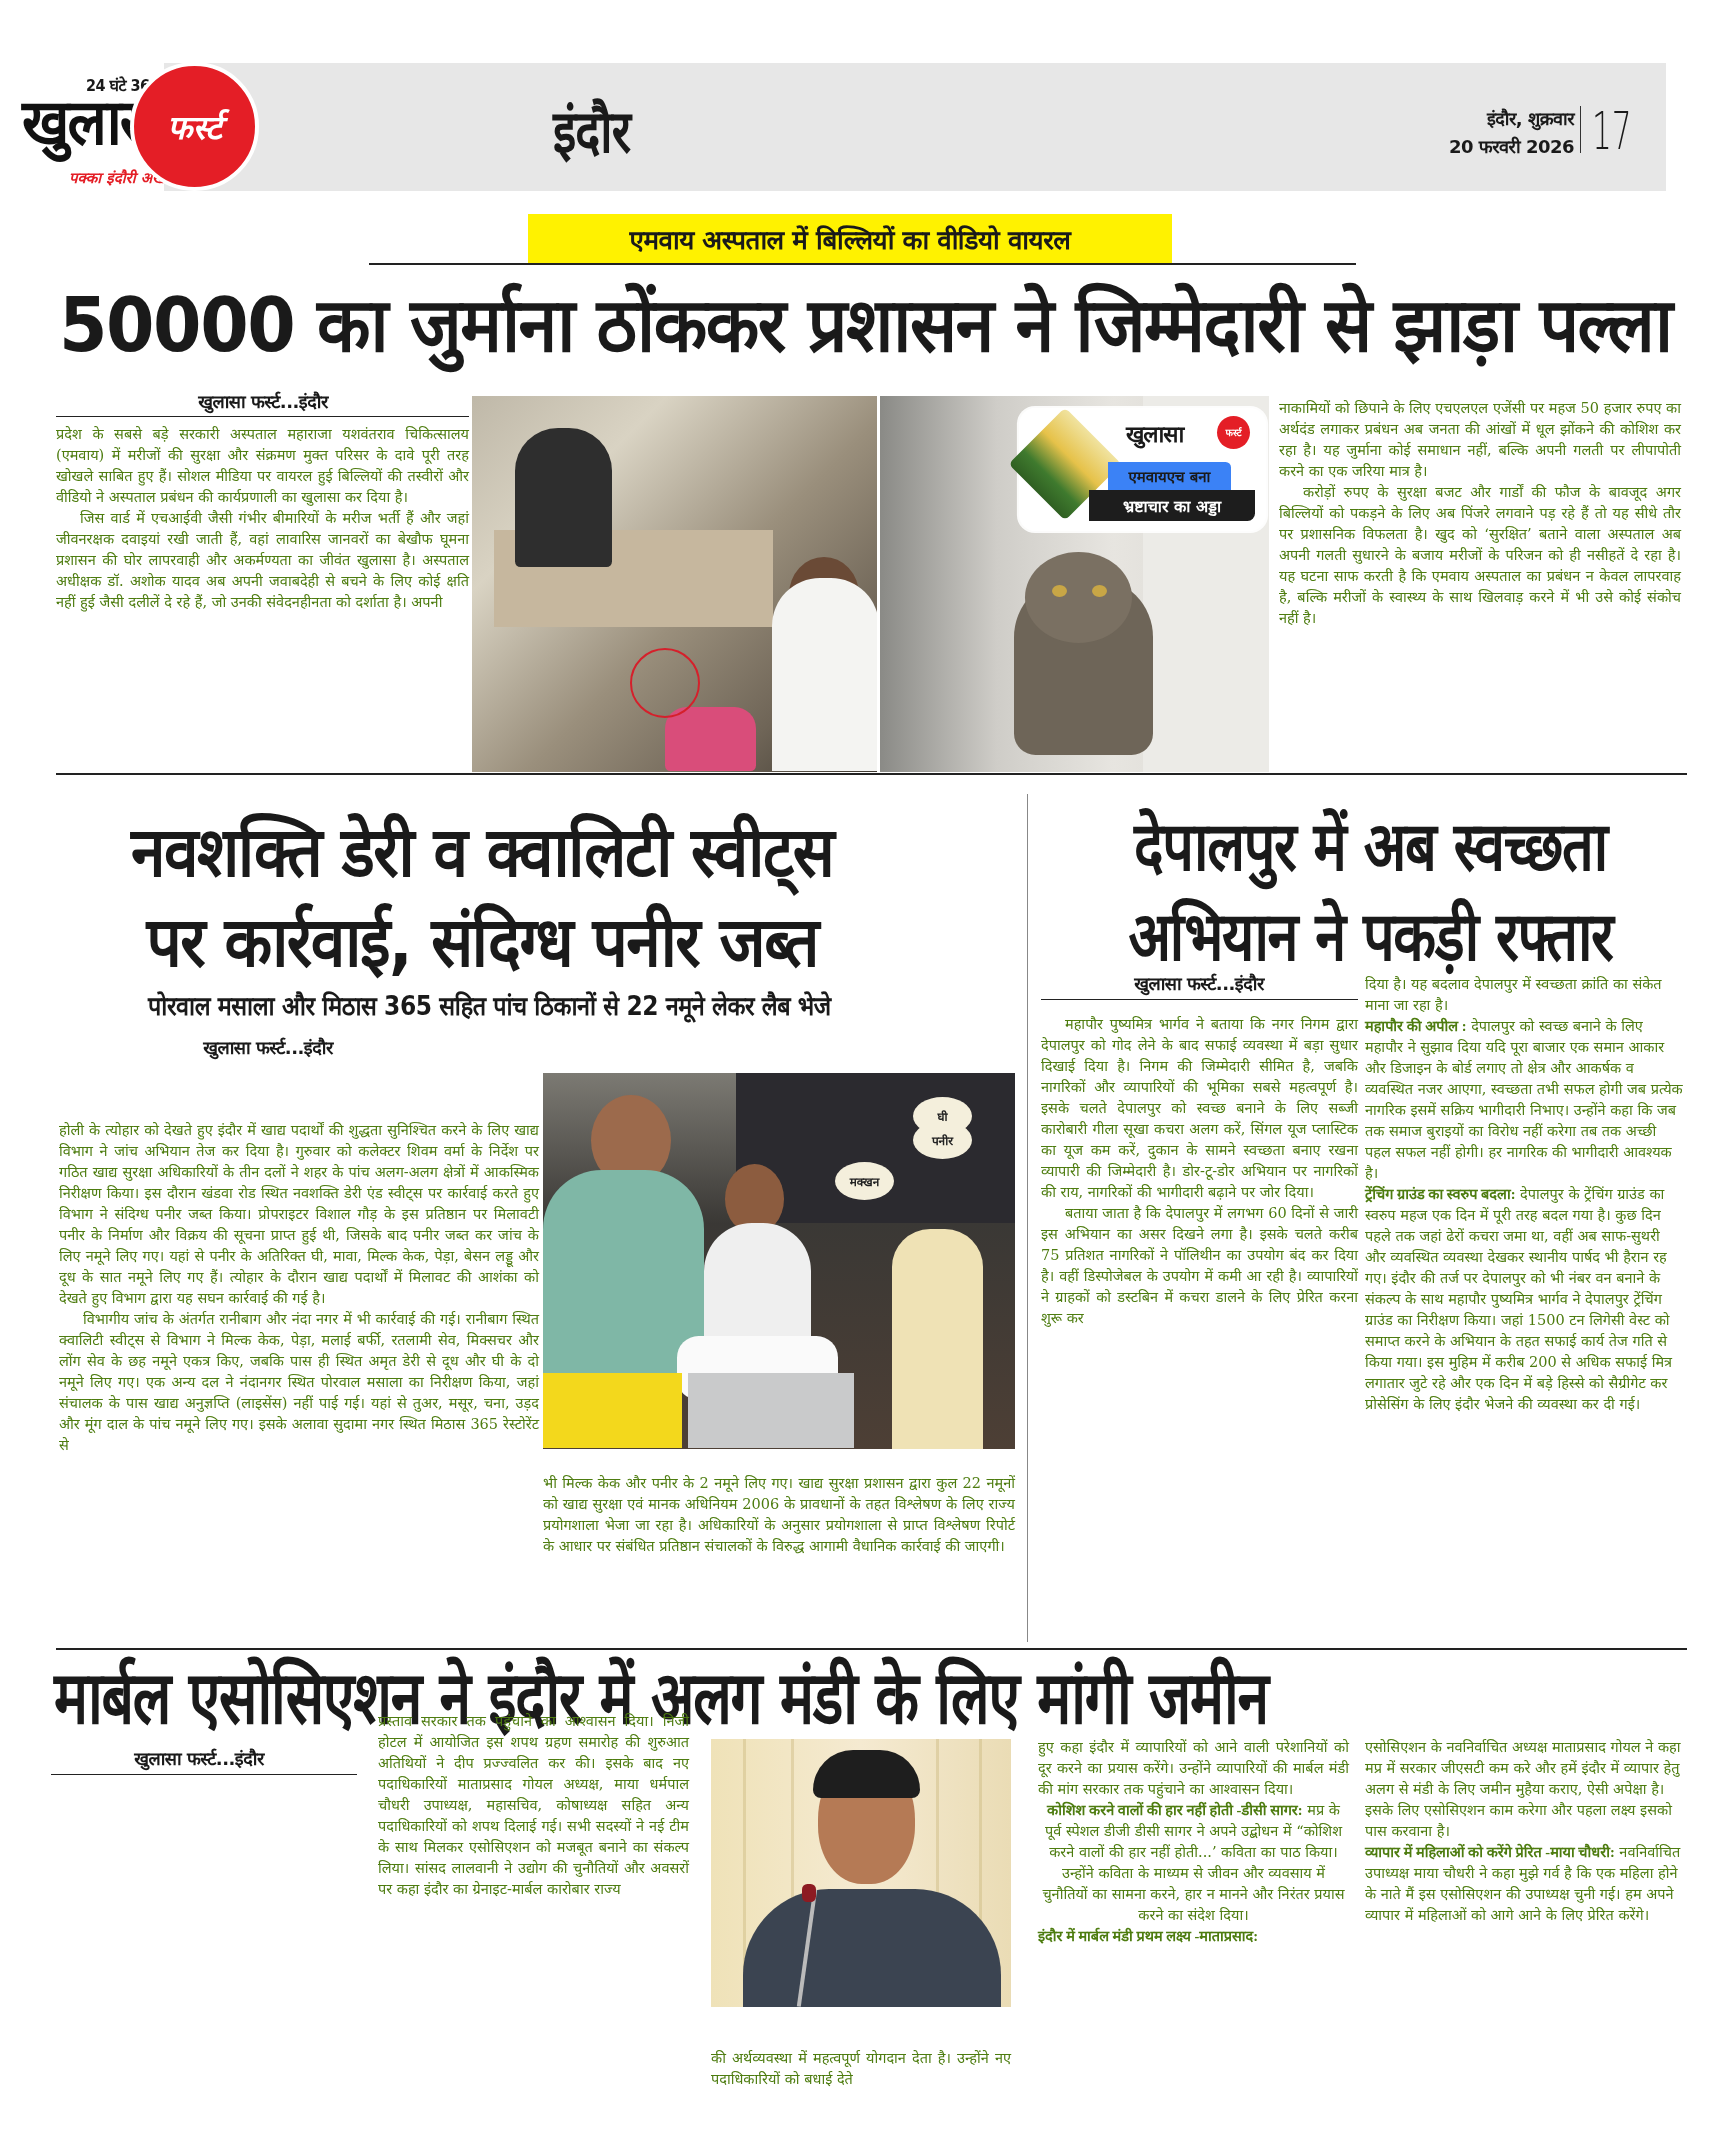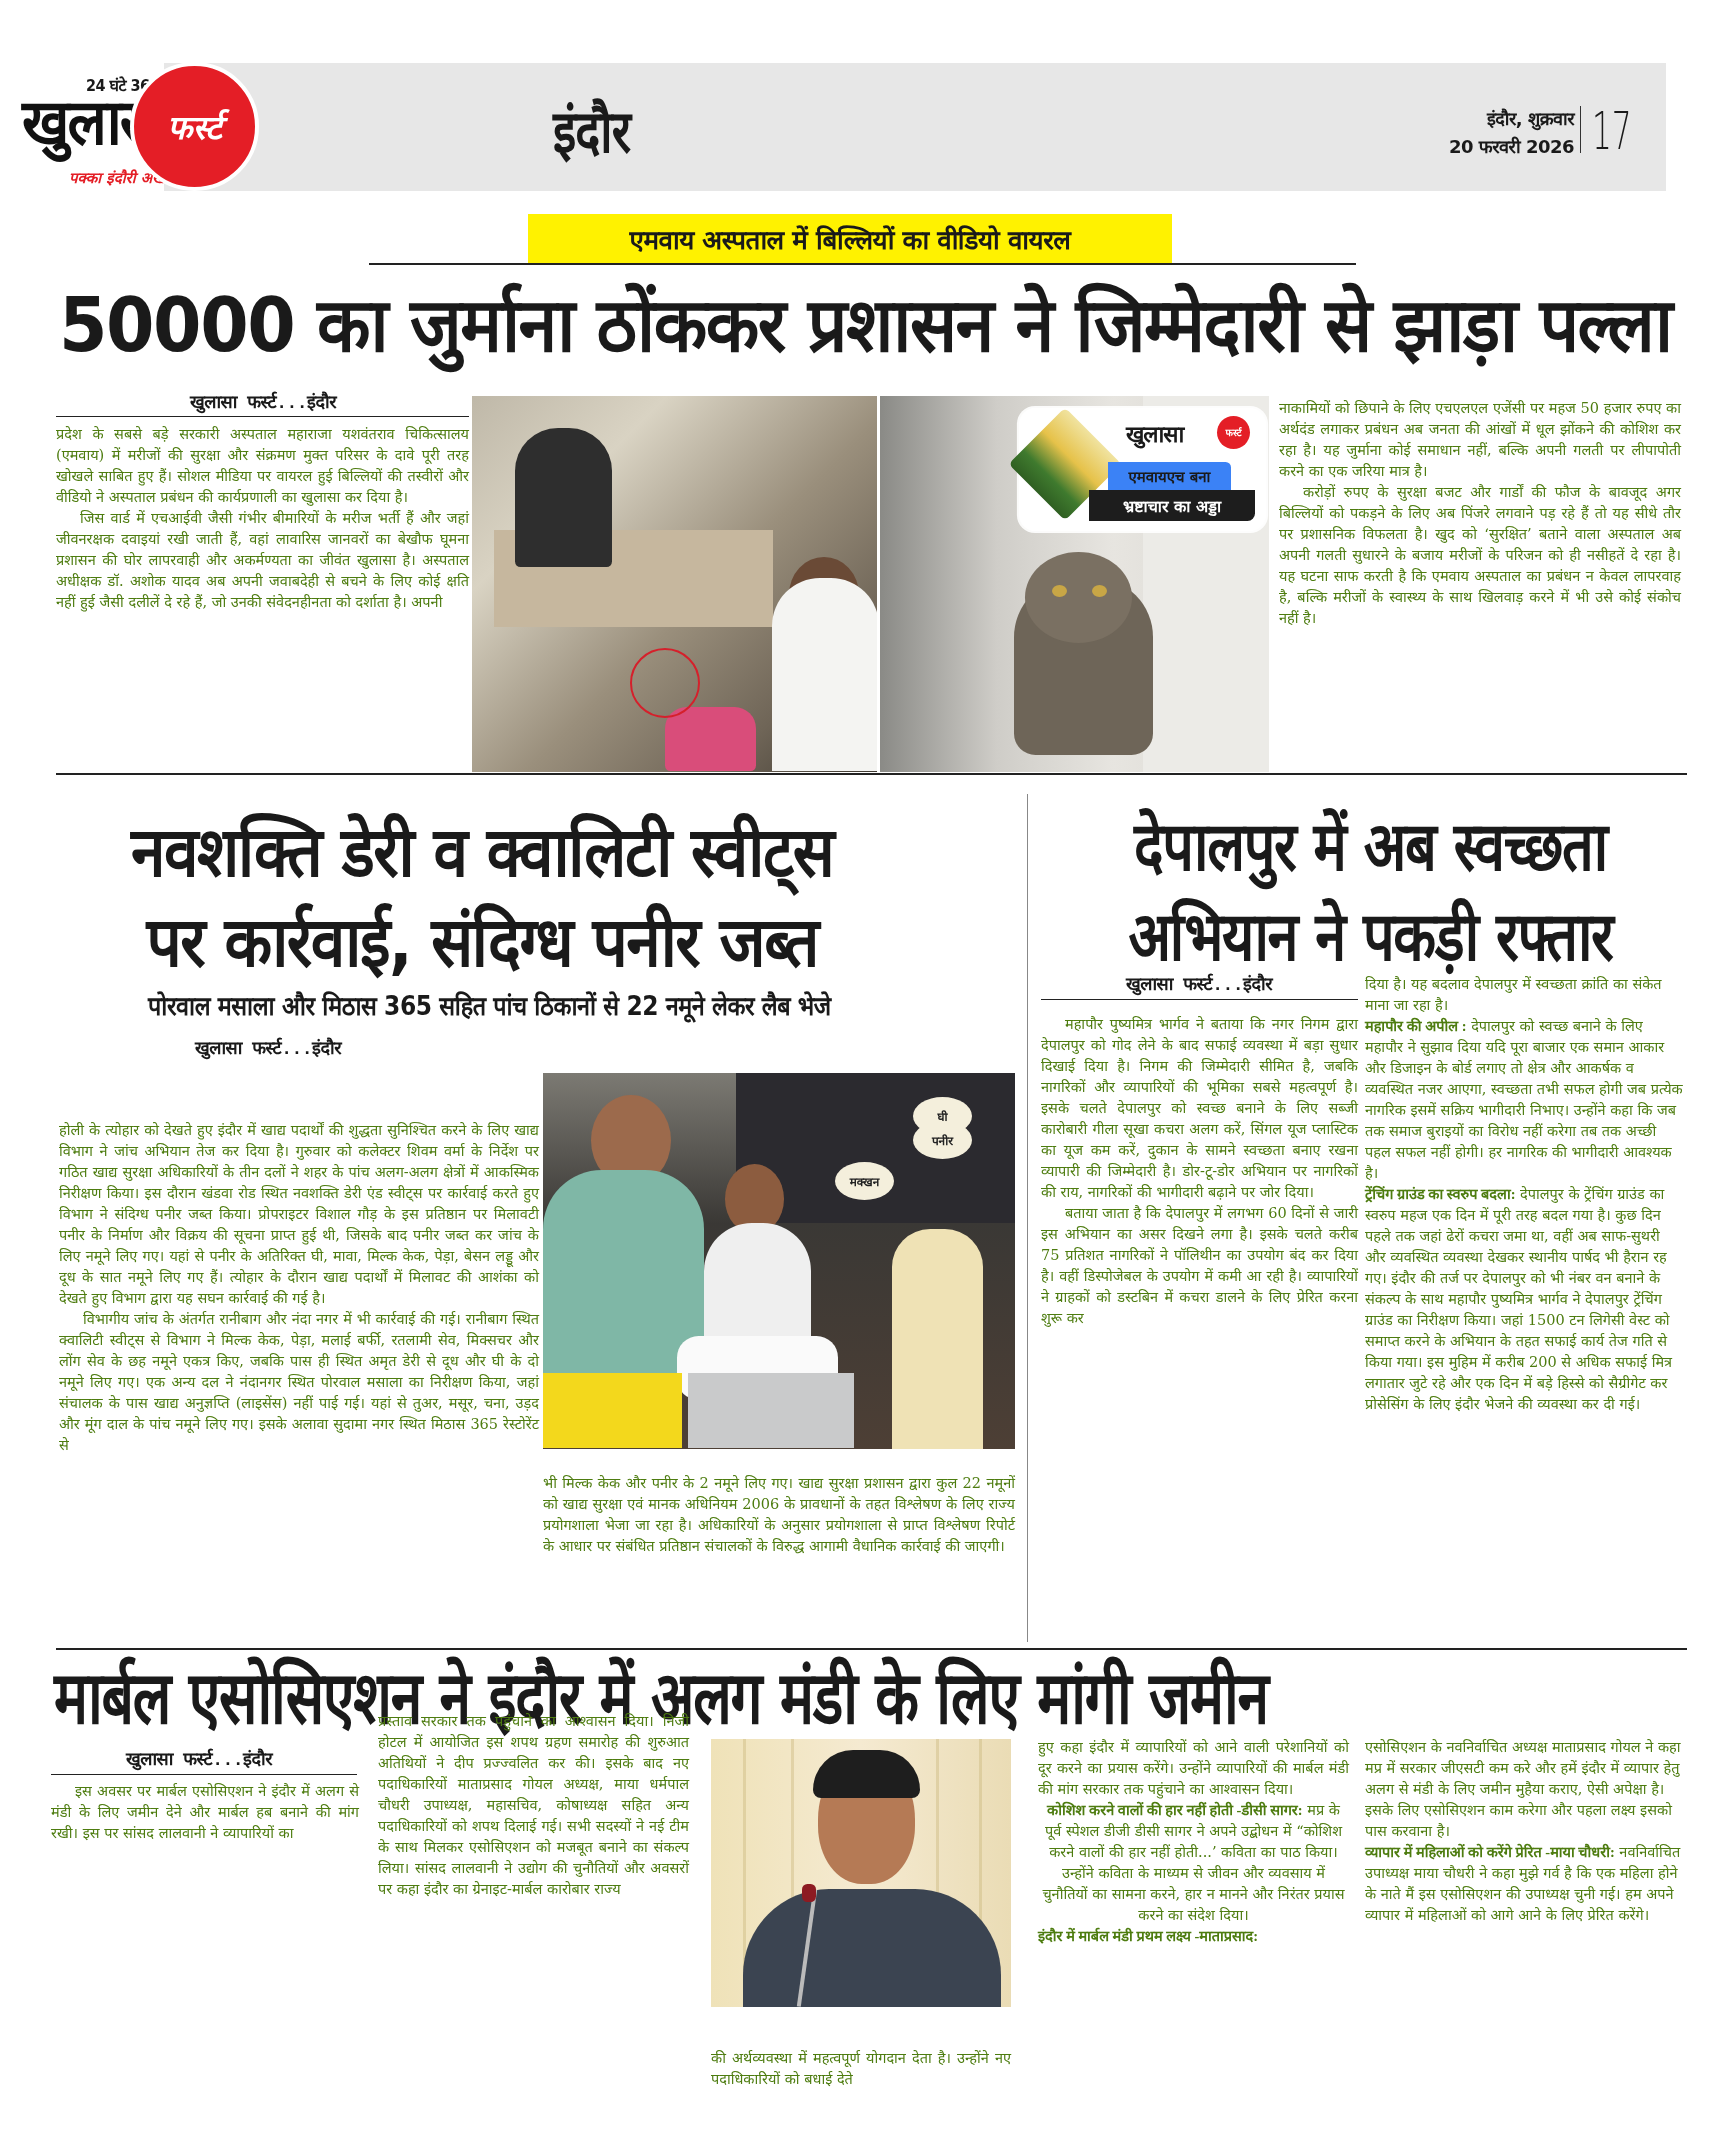--- a/index.html
+++ b/index.html
@@ -16,21 +16,21 @@
   .section-name { position: absolute; left: 180px; top: 89px; font-size: 59px; font-weight: 900; letter-spacing: -1.1px; transform: scaleX(0.8); transform-origin: left; }
   .dateline { position: absolute; right: 156px; top: 105px; text-align: right; font-weight: bold; font-size: 18px; line-height: 28px; letter-spacing: -0.5px; }
   .page-sep { position: absolute; left: 1580px; top: 106px; width: 1.1px; height: 47px; background: #333; }
   .page-num { position: absolute; left: 1592px; top: 105px; font-size: 52px; font-weight: 300; line-height: 1; transform: scaleX(0.6); transform-origin: left; }
 
   
   .kicker { position: absolute; left: 528px; top: 214px; width: 644px; height: 49px; background: #fff200; display: flex; align-items: center; justify-content: center; font-weight: bold; font-size: 26px; letter-spacing: -0.5px; }
   .kicker-rule { position: absolute; left: 369px; top: 263px; width: 987px; height: 1.6px; background: #222; }
   .headline-1 { position: absolute; left: 59px; top: 284px; width: 1631px; font-size: 75px; font-weight: bold; line-height: 1.1; letter-spacing: -1.6px; white-space: nowrap; transform: scaleX(0.93); transform-origin: left; }
 
-  .byline { font-weight: bold; font-size: 18px; text-align: center; letter-spacing: -0.5px; font-family: Liberation Mono, monospace; }
+  .byline { font-weight: bold; font-size: 18px; text-align: center; letter-spacing: -0.5px; }
   .byline-rule { height: 1.1px; background: #222; }
 
   .col { position: absolute; font-family: "DejaVu Serif", serif; font-size: 14.5px; line-height: 21px; text-align: justify; color: #4d7c0f; }
   .col p { text-indent: 0; }
   .col p.ind { text-indent: 24px; }
   .col b { font-family: Liberation Serif, serif; font-weight: bold; }
 
   .photo { position: absolute; overflow: hidden; }
 
   
@@ -201,21 +201,20 @@
   <p><b>ट्रेंचिंग ग्राउंड का स्वरुप बदला:</b><span> देपालपुर के ट्रेंचिंग ग्राउंड का स्वरुप महज एक दिन में पूरी तरह बदल गया है। कुछ दिन पहले तक जहां ढेरों कचरा जमा था, वहीं अब साफ-सुथरी और व्यवस्थित व्यवस्था देखकर स्थानीय पार्षद भी हैरान रह गए। इंदौर की तर्ज पर देपालपुर को भी नंबर वन बनाने के संकल्प के साथ महापौर पुष्यमित्र भार्गव ने देपालपुर ट्रेंचिंग ग्राउंड का निरीक्षण किया। जहां 1500 टन लिगेसी वेस्ट को समाप्त करने के अभियान के तहत सफाई कार्य तेज गति से किया गया। इस मुहिम में करीब 200 से अधिक सफाई मित्र लगातार जुटे रहे और एक दिन में बड़े हिस्से को सैग्रीगेट कर प्रोसेसिंग के लिए इंदौर भेजने की व्यवस्था कर दी गई।</span></p>
 </div>
 
 <div class="rule-h" style="left:56px; top:1648px; width:1631px; height:1.6px;"></div>
 
 <div class="headline-4">मार्बल एसोसिएशन ने इंदौर में अलग मंडी के लिए मांगी जमीन</div>
 <div class="byline" style="position:absolute; left:54px; top:1746px; width:290px;">खुलासा फर्स्ट...इंदौर</div>
 <div class="rule-h byline-rule" style="left:51px; top:1774px; width:126px; width:306px;"></div>
 
 <div class="col" style="left:51px; top:1781px; width:308px;">
-  <p class="ind">इस अवसर पर मार्बल एसोसिएशन ने इंदौर में अलग से मंडी के लिए जमीन देने और मार्बल हब बनाने की मांग रखी। इस पर सांसद लालवानी ने व्यापारियों का</p>
 </div>
 
 <div class="col" style="left:378px; top:1711px; width:311px;">
   <p>प्रस्ताव सरकार तक पहुंचाने का आश्वासन दिया। निजी होटल में आयोजित इस शपथ ग्रहण समारोह की शुरुआत अतिथियों ने दीप प्रज्ज्वलित कर की। इसके बाद नए पदाधिकारियों माताप्रसाद गोयल अध्यक्ष, माया धर्मपाल चौधरी उपाध्यक्ष, महासचिव, कोषाध्यक्ष सहित अन्य पदाधिकारियों को शपथ दिलाई गई। सभी सदस्यों ने नई टीम के साथ मिलकर एसोसिएशन को मजबूत बनाने का संकल्प लिया। सांसद लालवानी ने उद्योग की चुनौतियों और अवसरों पर कहा इंदौर का ग्रेनाइट-मार्बल कारोबार राज्य</p>
 </div>
 
 <div class="photo ph-speaker">
   <div class="curtain" style="left:32px;"></div>
   <div class="curtain" style="left:80px;"></div>
   <div class="curtain" style="left:225px;"></div>

